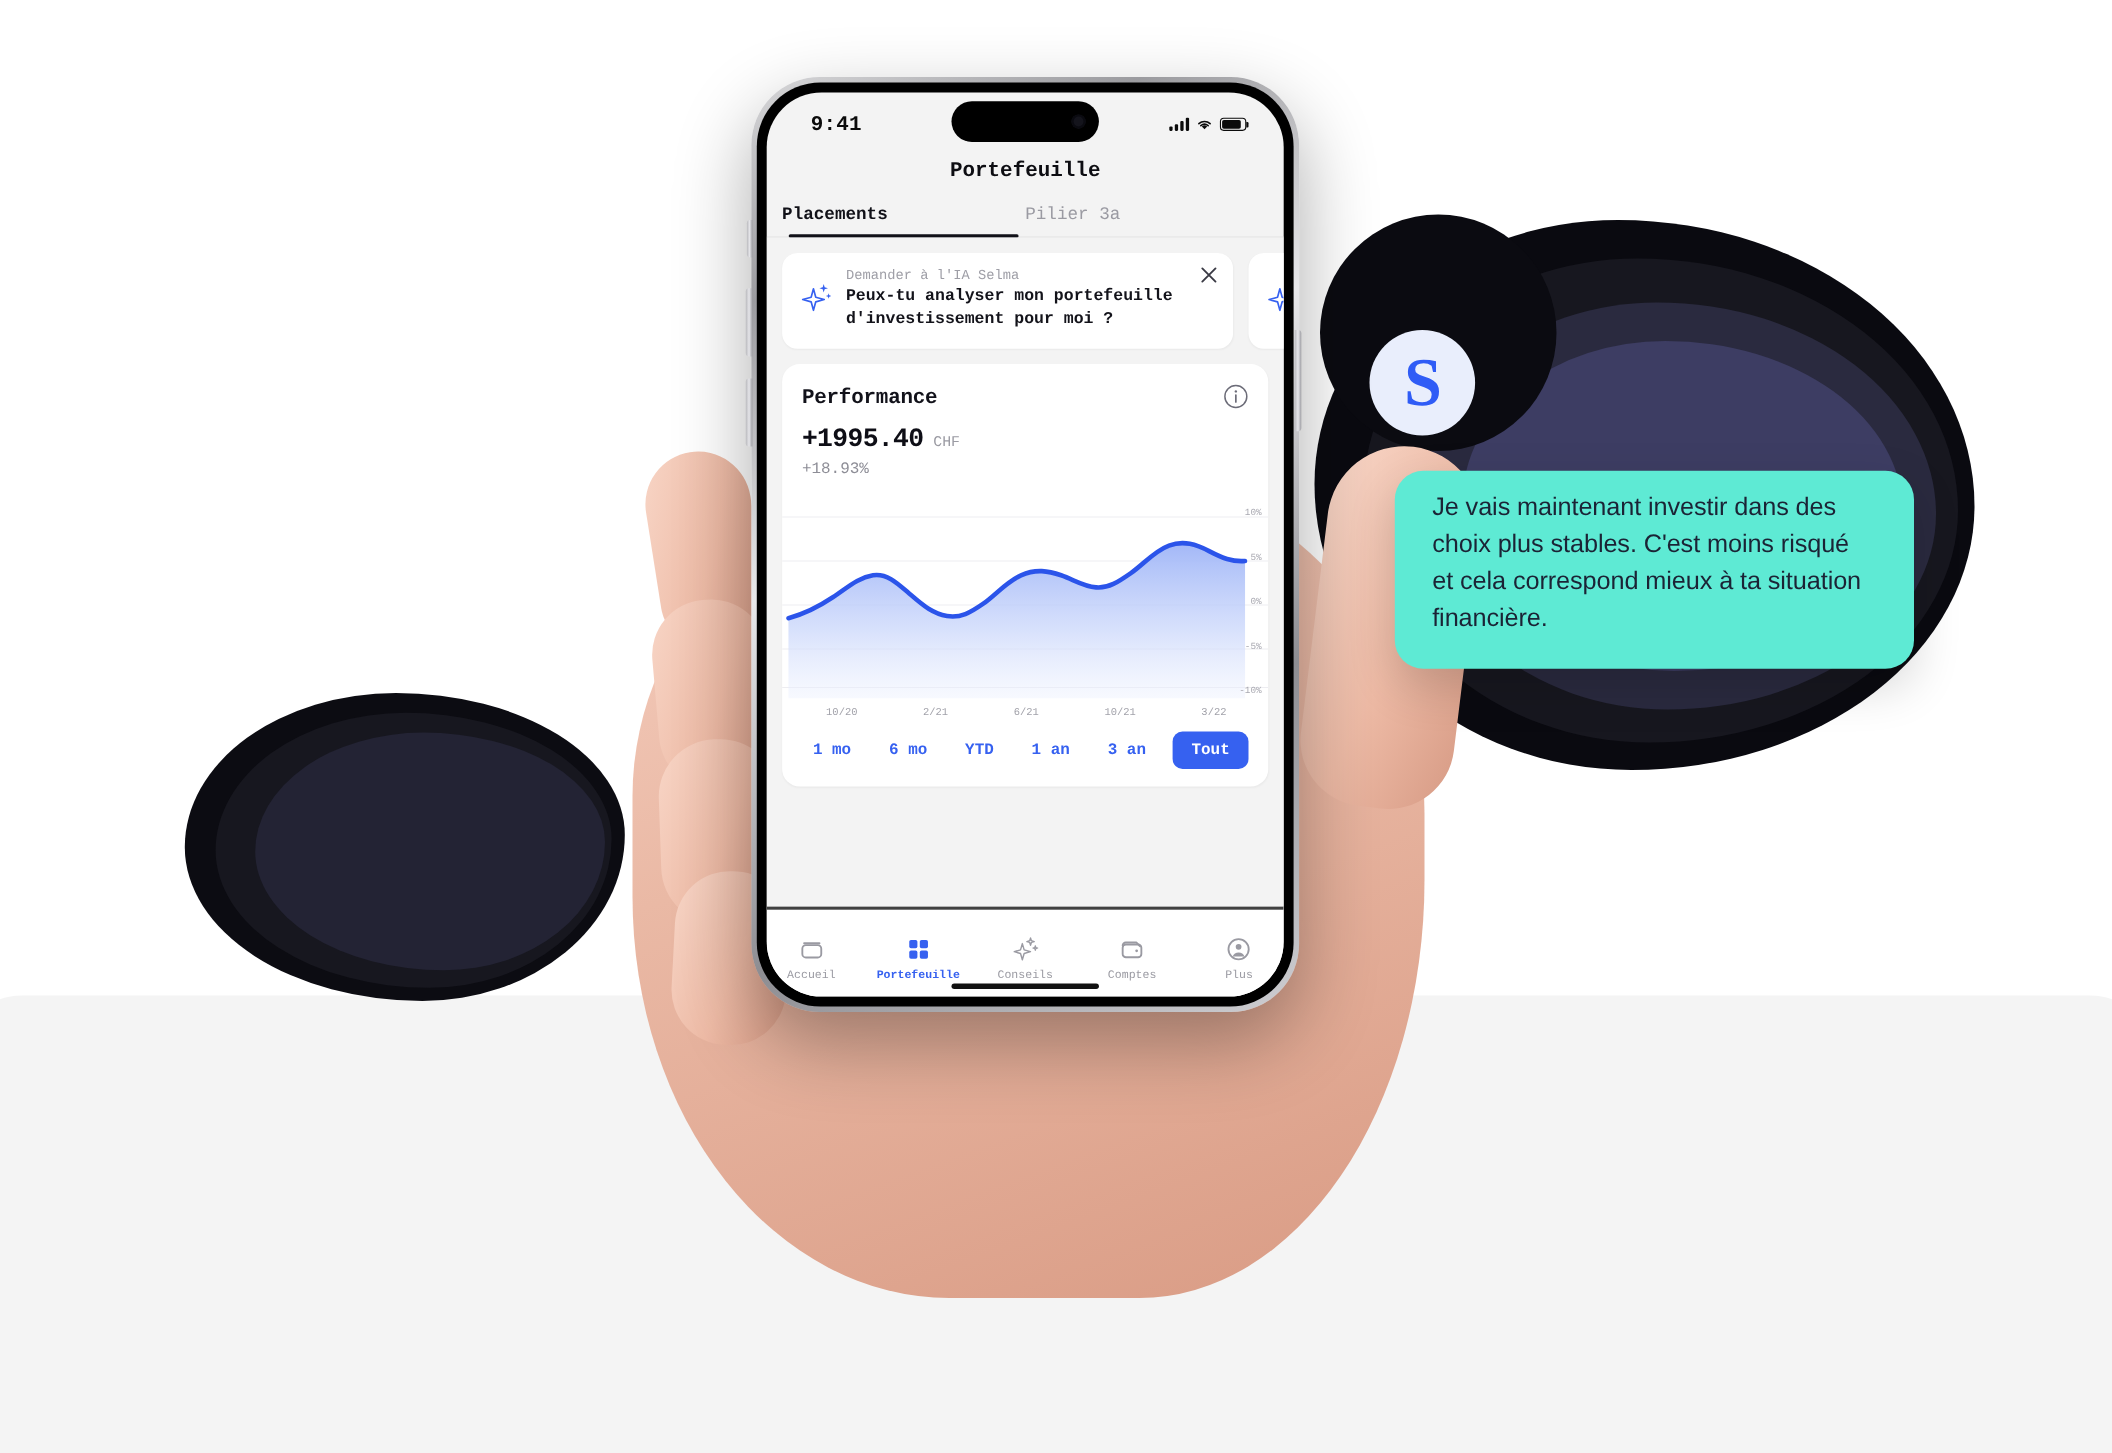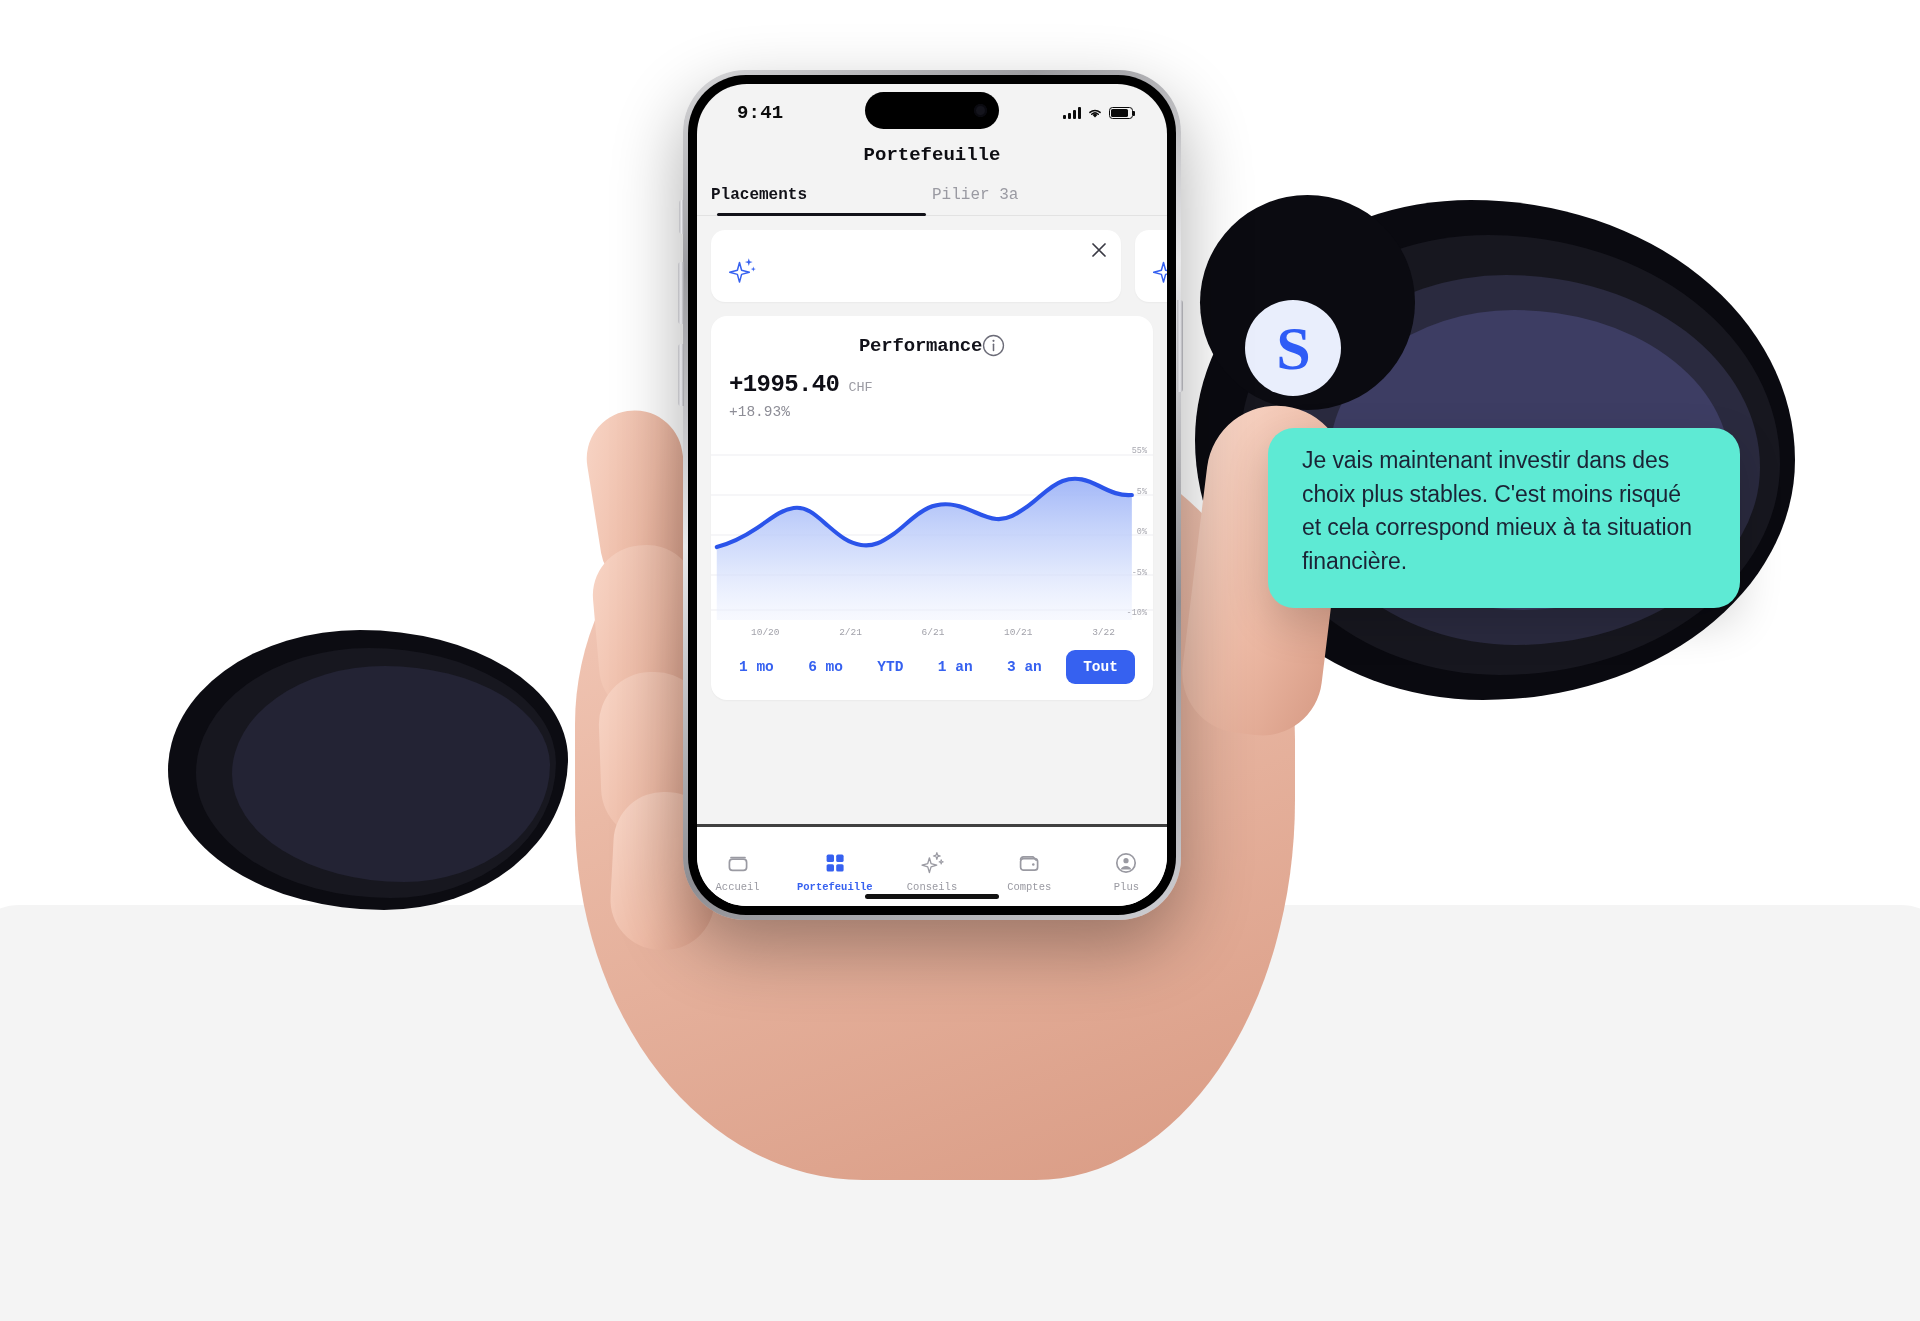--- a/index.html
+++ b/index.html
@@ -275,21 +275,21 @@
   
   .card {
     background: #fff;
     border-radius: 16px;
     margin: 14px 14px 0;
     padding: 18px 18px 0;
     box-sizing: border-box;
     box-shadow: 0 1px 2px rgba(0,0,0,0.04);
   }
   .card-head {
-    display: flex; align-items: center; justify-content: center;
+    display: flex; align-items: center; justify-content: space-between;
   }
   .card-title { font-size: 19px; font-weight: 700; color: #12121a; letter-spacing: -0.2px; }
   .info-icon { width: 23px; height: 23px; flex: 0 0 auto; }
 
   .perf-value-row { display: flex; align-items: baseline; gap: 9px; margin-top: 14px; }
   .perf-value { font-size: 24px; font-weight: 700; color: #0e0e16; letter-spacing: -0.6px; }
   .perf-cur { font-size: 13.5px; color: #9b9ba3; font-weight: 500; }
   .perf-pct { font-size: 14.5px; color: #8d8d96; margin-top: 6px; }
 
   
@@ -450,20 +450,24 @@
 
         <div class="body-scroll">
 
           <div class="ai-row">
             <div class="ai-card primary">
               <svg class="spark" width="30" height="30" viewBox="0 0 30 30">
                 <path d="M12.5 6.5 L14.6 14.2 L22.3 16.3 L14.6 18.4 L12.5 26.1 L10.4 18.4 L2.7 16.3 L10.4 14.2 Z" fill="none" stroke="#3661f0" stroke-width="1.5" stroke-linejoin="round"></path>
                 <path d="M21.8 2.2 L22.7 5.2 L25.7 6.1 L22.7 7.0 L21.8 10.0 L20.9 7.0 L17.9 6.1 L20.9 5.2 Z" fill="#3661f0"></path>
                 <path d="M26.3 10.6 L26.9 12.5 L28.8 13.1 L26.9 13.7 L26.3 15.6 L25.7 13.7 L23.8 13.1 L25.7 12.5 Z" fill="#3661f0"></path>
               </svg>
+              <div class="ai-text">
+                <div class="ai-kicker">Demander à l'IA Selma</div>
+                <div class="ai-question">Peux-tu analyser mon portefeuille d'investissement pour moi ?</div>
+              </div>
               <svg class="ai-close" viewBox="0 0 20 20">
                 <path d="M4 4 L16 16 M16 4 L4 16" stroke="#3a3a44" stroke-width="1.7" stroke-linecap="round"></path>
               </svg>
             </div>
             <div class="ai-card peek">
               <svg class="spark" width="30" height="30" viewBox="0 0 30 30">
                 <path d="M12.5 6.5 L14.6 14.2 L22.3 16.3 L14.6 18.4 L12.5 26.1 L10.4 18.4 L2.7 16.3 L10.4 14.2 Z" fill="none" stroke="#3661f0" stroke-width="1.5" stroke-linejoin="round"></path>
                 <path d="M21.8 2.2 L22.7 5.2 L25.7 6.1 L22.7 7.0 L21.8 10.0 L20.9 7.0 L17.9 6.1 L20.9 5.2 Z" fill="#3661f0"></path>
               </svg>
             </div>
@@ -498,21 +502,21 @@
                   <line x1="0" y1="13" x2="460" y2="13" stroke="#ededf1" stroke-width="1"></line>
                   <line x1="0" y1="53" x2="460" y2="53" stroke="#ededf1" stroke-width="1"></line>
                   <line x1="0" y1="93" x2="460" y2="93" stroke="#ededf1" stroke-width="1"></line>
                   <line x1="0" y1="133" x2="460" y2="133" stroke="#ededf1" stroke-width="1"></line>
                   <line x1="0" y1="168" x2="460" y2="168" stroke="#ededf1" stroke-width="1"></line>
                 </g>
                 <path fill="url(#areaGrad)" d="M6,105 C22,101 34,95 48,86 C62,77 72,68 86,66 C100,64 110,74 122,84 C134,94 143,101 156,103 C169,105 178,100 190,92 C202,84 212,72 226,66 C240,60 252,62 264,66 C276,70 285,76 297,77 C309,78 318,72 330,64 C342,56 352,44 366,39 C380,34 392,38 404,44 C416,50 426,54 438,53 L438,178 L6,178 Z"></path>
                 <path fill="none" stroke="#2b54ea" stroke-width="4.2" stroke-linecap="round" stroke-linejoin="round" d="M6,105 C22,101 34,95 48,86 C62,77 72,68 86,66 C100,64 110,74 122,84 C134,94 143,101 156,103 C169,105 178,100 190,92 C202,84 212,72 226,66 C240,60 252,62 264,66 C276,70 285,76 297,77 C309,78 318,72 330,64 C342,56 352,44 366,39 C380,34 392,38 404,44 C416,50 426,54 438,53"></path>
               </svg>
               <div class="y-labels">
-                <span>55%</span>
+                <span>10%</span>
                 <span>5%</span>
                 <span>0%</span>
                 <span>-5%</span>
                 <span>-10%</span>
               </div>
             </div>
 
             <div class="x-labels">
               <span>10/20</span>
               <span>2/21</span>

